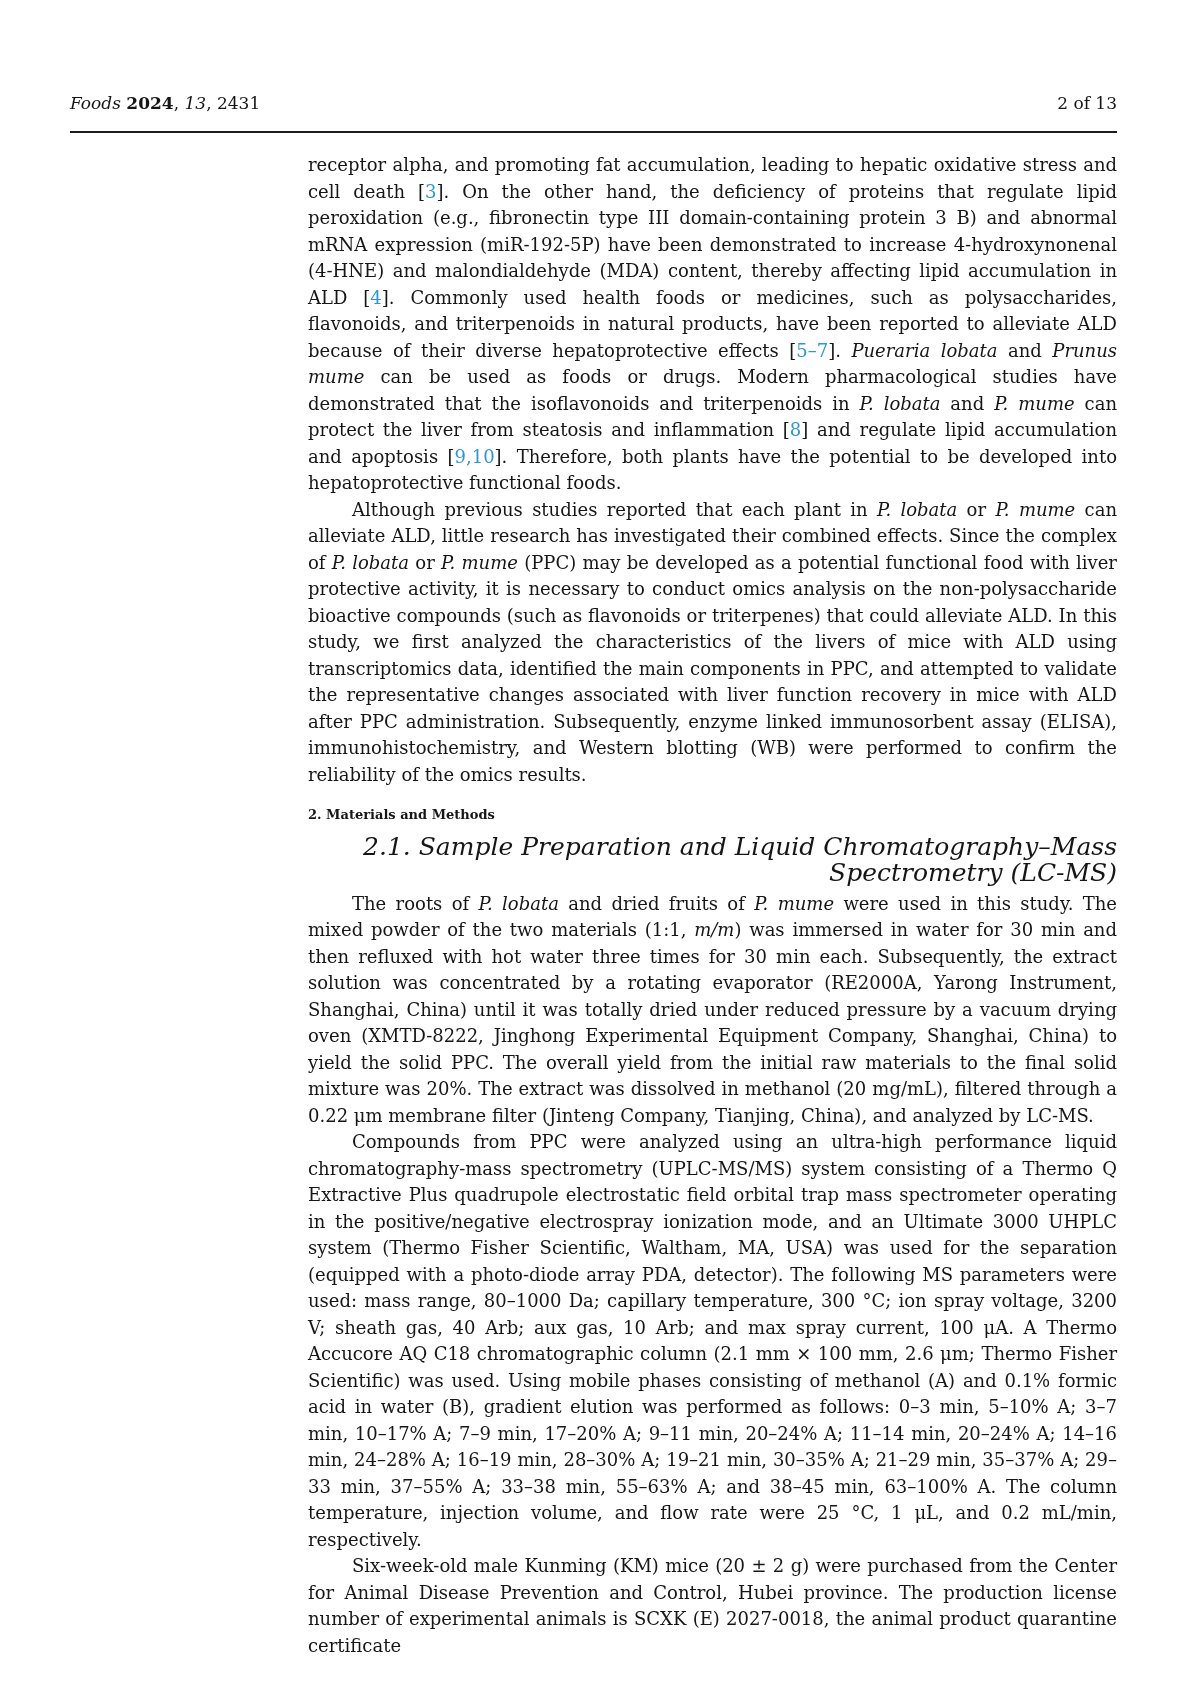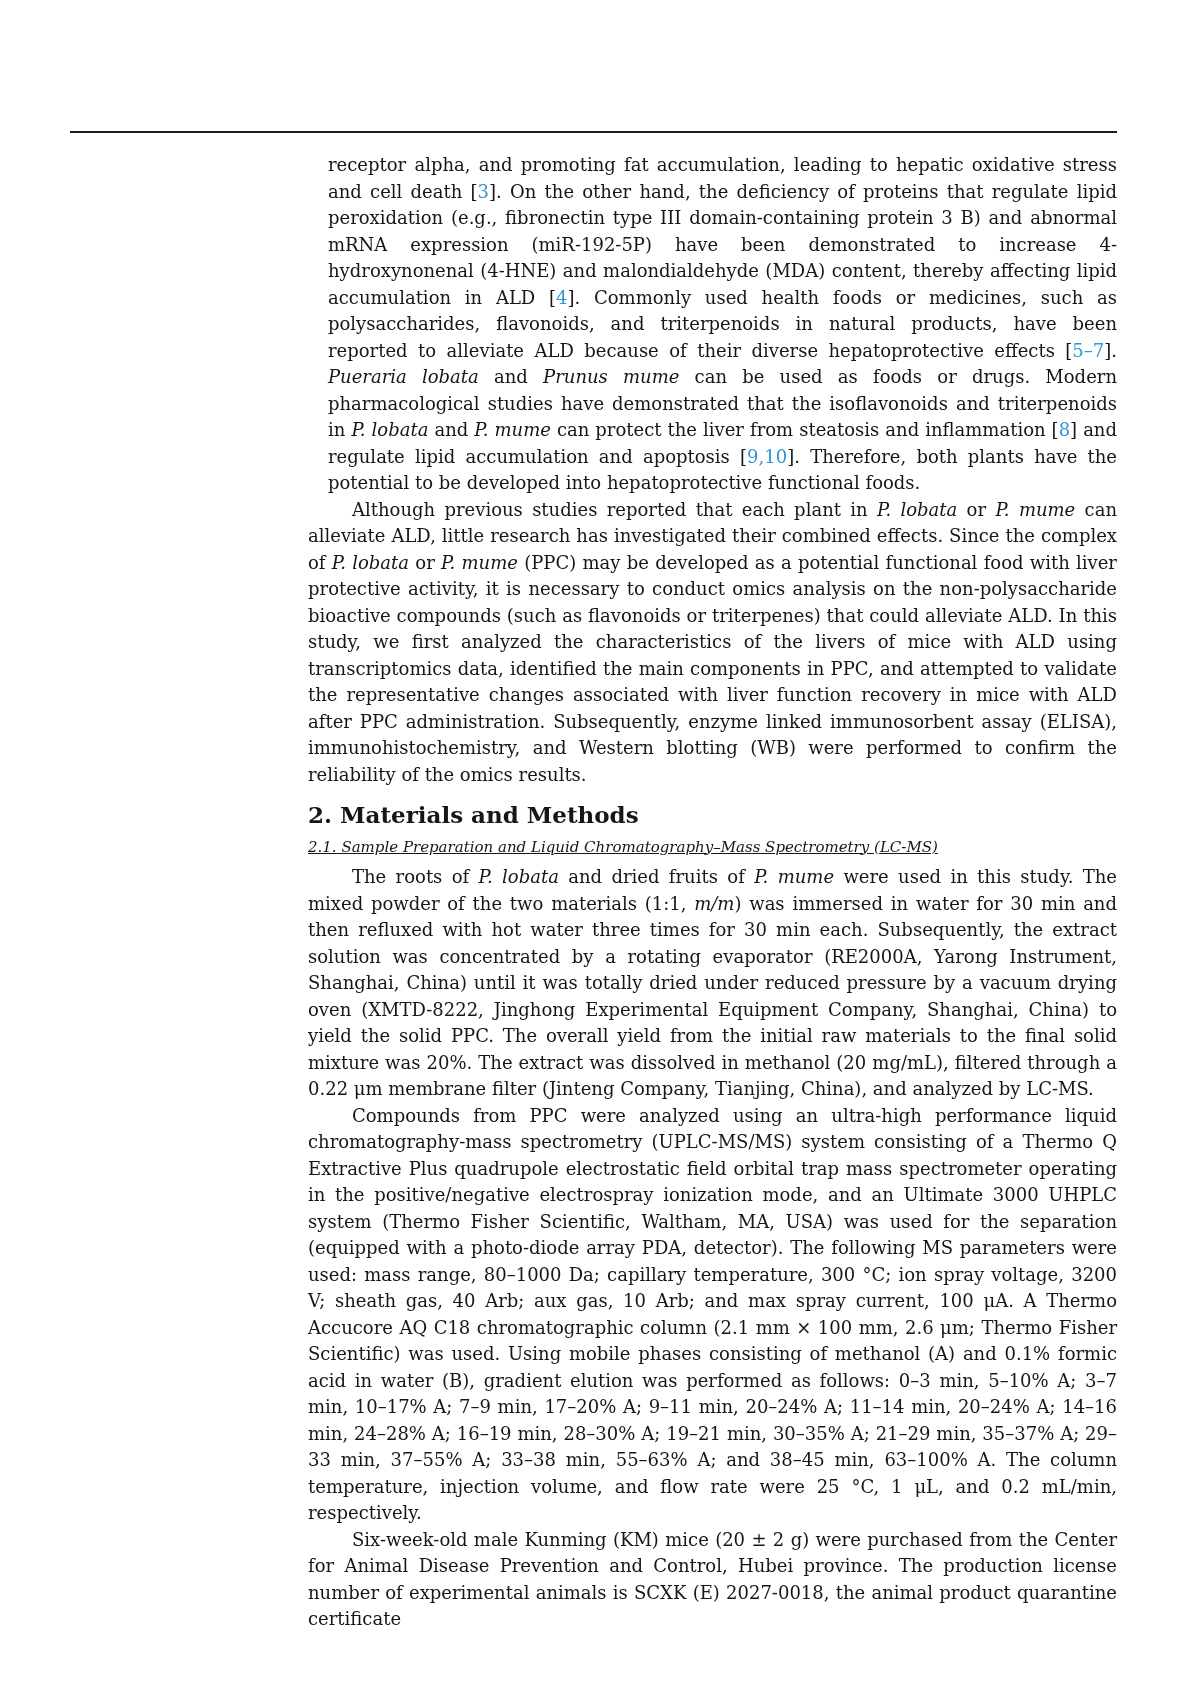--- a/index.html
+++ b/index.html
@@ -43,49 +43,51 @@
     font-size: 18px;
     line-height: 26.5px;
     text-align: justify;
   }
   .para {
     margin: 0;
     text-indent: 44px;
   }
   .para.noindent {
     text-indent: 0;
-    margin-left: 20px;
   }
   .sec-heading {
-    font-size: 23px;
+    font-size: 13px;
     font-weight: bold;
     text-align: left;
     margin: 14px 0 3px 0;
   }
   .subsec-heading {
-    font-size: 15px;
+    font-size: 25px;
     font-style: italic;
     font-weight: normal;
-    text-align: left;
+    text-align: right;
     margin: 5px 0 4px 0;
-    text-decoration: underline;
   }
   .it { font-style: italic; }
   .bd { font-weight: bold; }
   a.cite {
     color: #2e96d2;
     text-decoration: none;
     cursor: pointer;
   }
 </style>
 </head>
 <body>
 
 <div class="page">
 
+  <header class="page-header">
+    <div class="header-left"><span class="it">Foods </span><span class="bd">2024</span><span>, </span><span class="it">13</span><span>, 2431</span></div>
+    <div class="header-right">2 of 13</div>
+  </header>
 
   <div class="header-rule"></div>
 
   <main class="body-col">
 
     <p class="para noindent"><span>receptor alpha, and promoting fat accumulation, leading to hepatic oxidative stress and cell death [</span><a class="cite">3</a><span>]. On the other hand, the deficiency of proteins that regulate lipid peroxidation (e.g., fibronectin type III domain-containing protein 3 B) and abnormal mRNA expression (miR-192-5P) have been demonstrated to increase 4-hydroxynonenal (4-HNE) and malondialdehyde (MDA) content, thereby affecting lipid accumulation in ALD [</span><a class="cite">4</a><span>]. Commonly used health foods or medicines, such as polysaccharides, flavonoids, and triterpenoids in natural products, have been reported to alleviate ALD because of their diverse hepatoprotective effects [</span><a class="cite">5–7</a><span>]. </span><span class="it">Pueraria lobata</span><span> and </span><span class="it">Prunus mume</span><span> can be used as foods or drugs. Modern pharmacological studies have demonstrated that the isoflavonoids and triterpenoids in </span><span class="it">P. lobata</span><span> and </span><span class="it">P. mume</span><span> can protect the liver from steatosis and inflammation [</span><a class="cite">8</a><span>] and regulate lipid accumulation and apoptosis [</span><a class="cite">9,10</a><span>]. Therefore, both plants have the potential to be developed into hepatoprotective functional foods.</span></p>
 
     <p class="para"><span>Although previous studies reported that each plant in </span><span class="it">P. lobata</span><span> or </span><span class="it">P. mume</span><span> can alleviate ALD, little research has investigated their combined effects. Since the complex of </span><span class="it">P. lobata</span><span> or </span><span class="it">P. mume</span><span> (PPC) may be developed as a potential functional food with liver protective activity, it is necessary to conduct omics analysis on the non-polysaccharide bioactive compounds (such as flavonoids or triterpenes) that could alleviate ALD. In this study, we first analyzed the characteristics of the livers of mice with ALD using transcriptomics data, identified the main components in PPC, and attempted to validate the representative changes associated with liver function recovery in mice with ALD after PPC administration. Subsequently, enzyme linked immunosorbent assay (ELISA), immunohistochemistry, and Western blotting (WB) were performed to confirm the reliability of the omics results.</span></p>
 
     <h2 class="sec-heading">2. Materials and Methods</h2>

